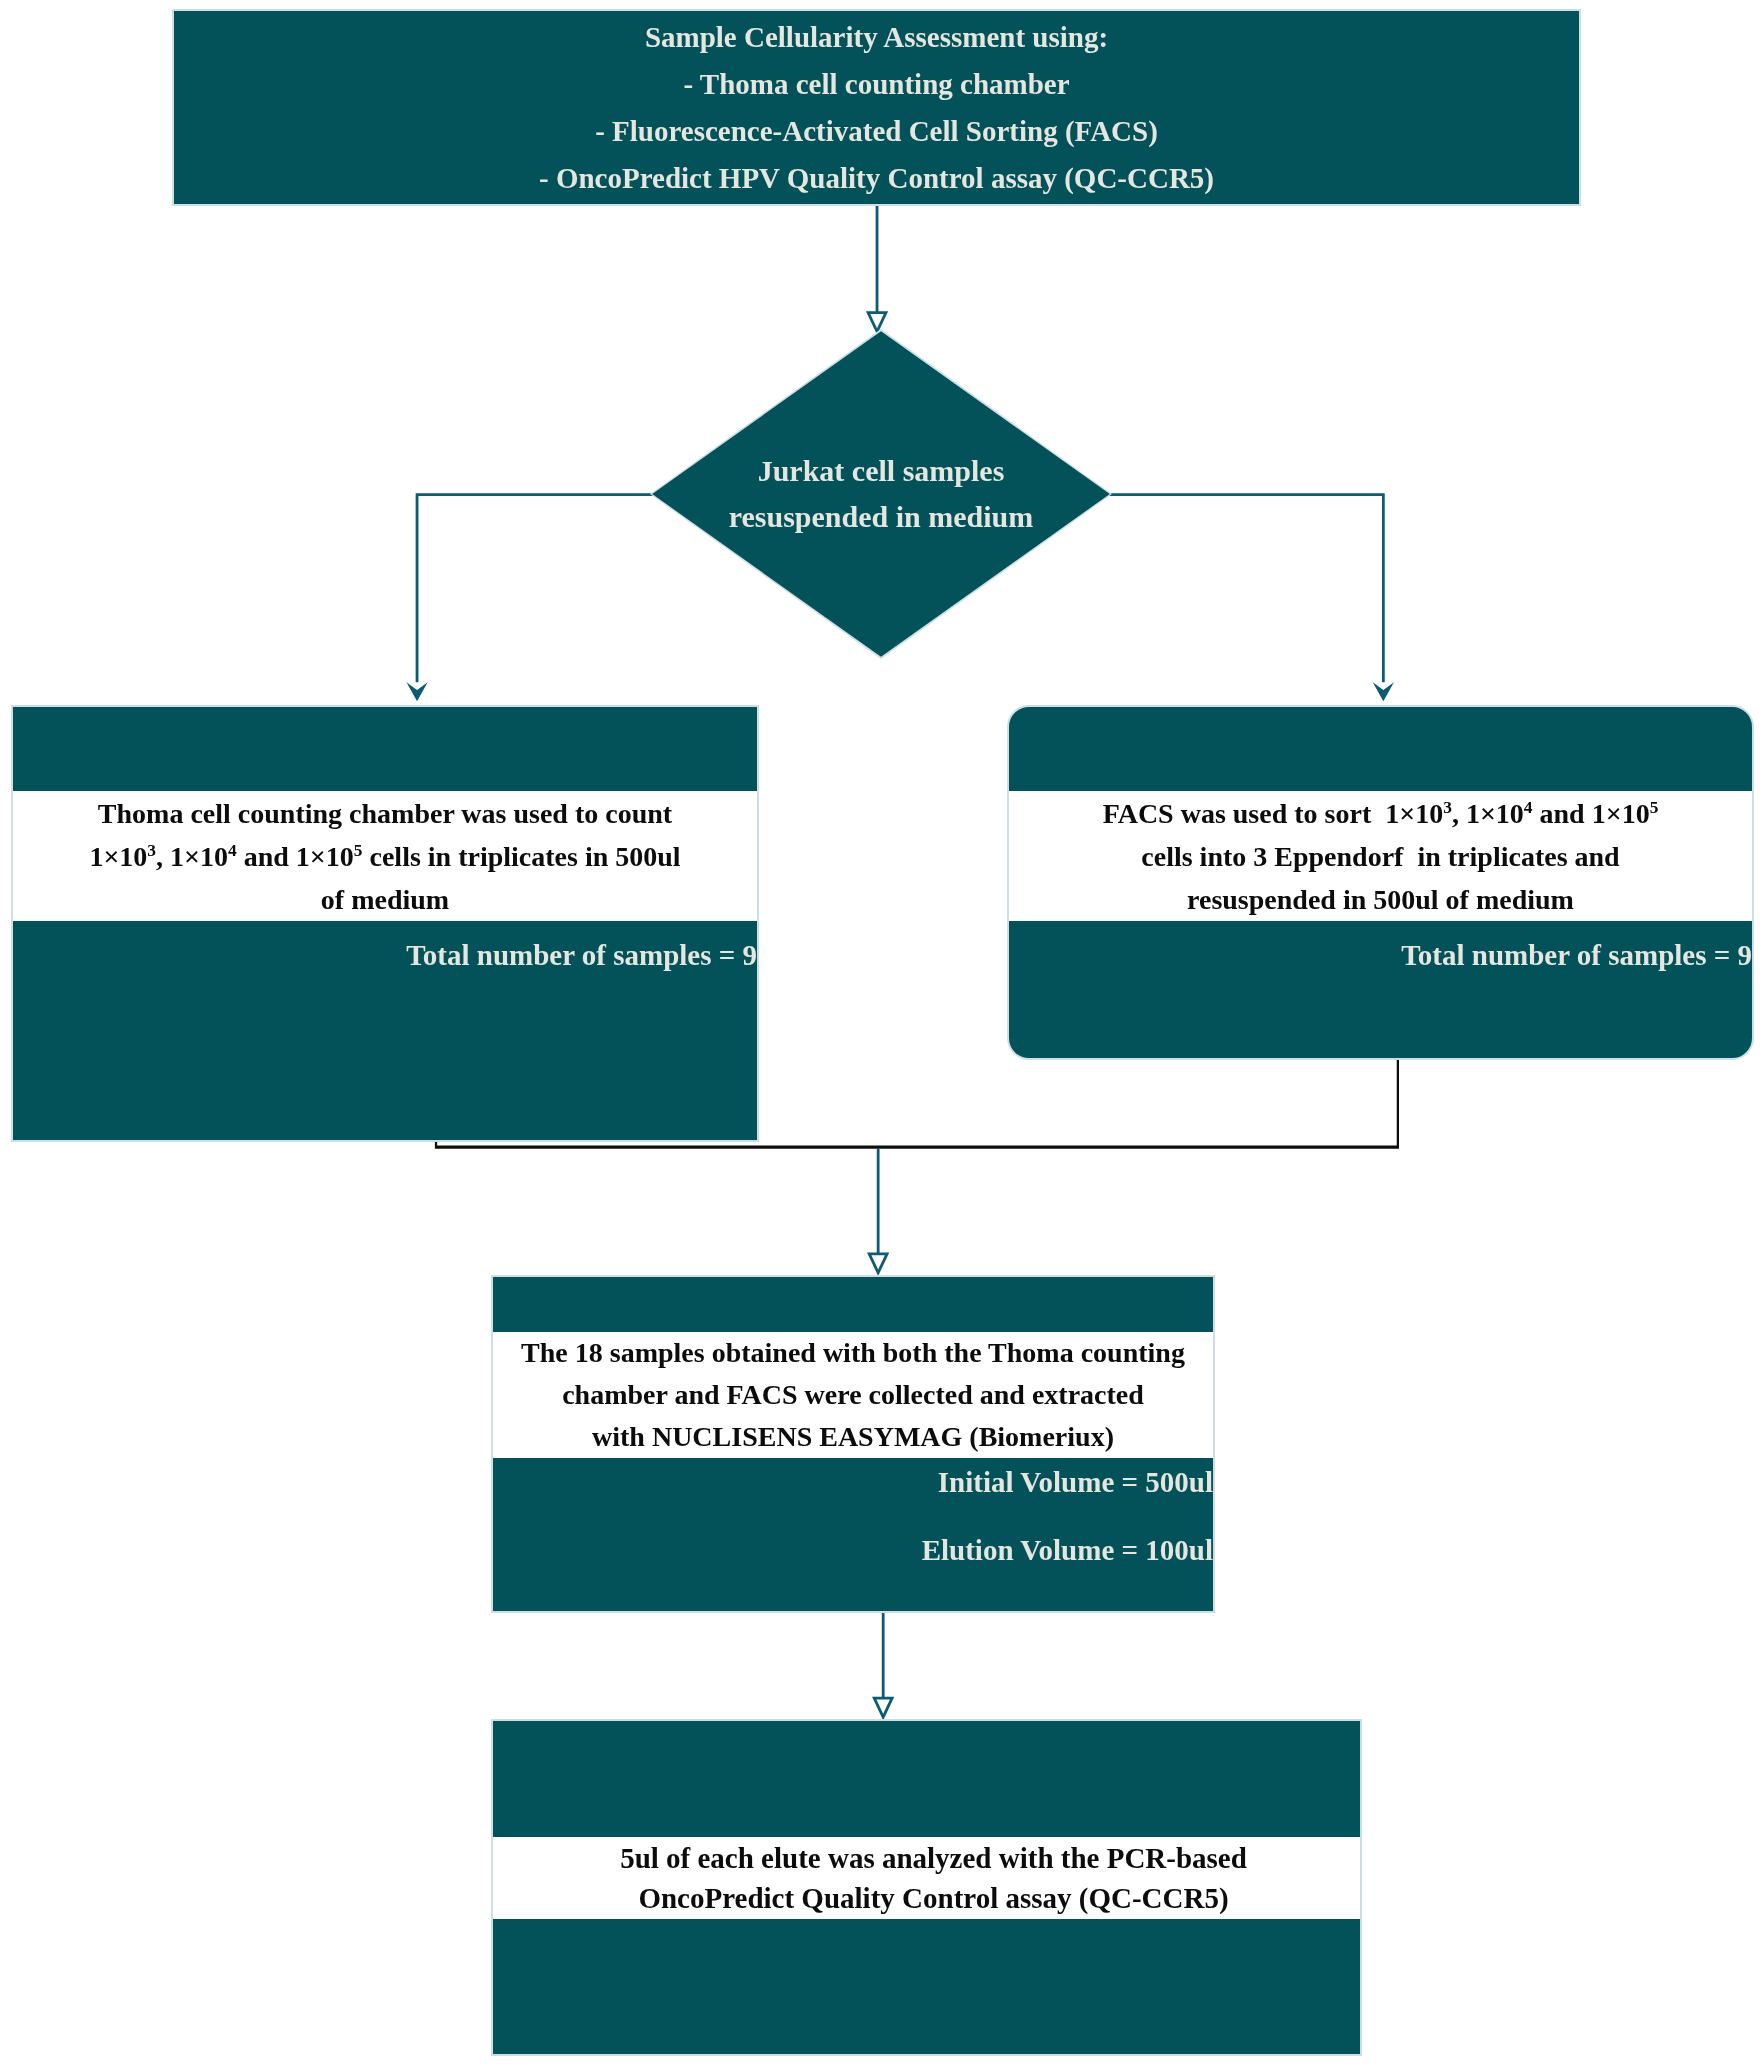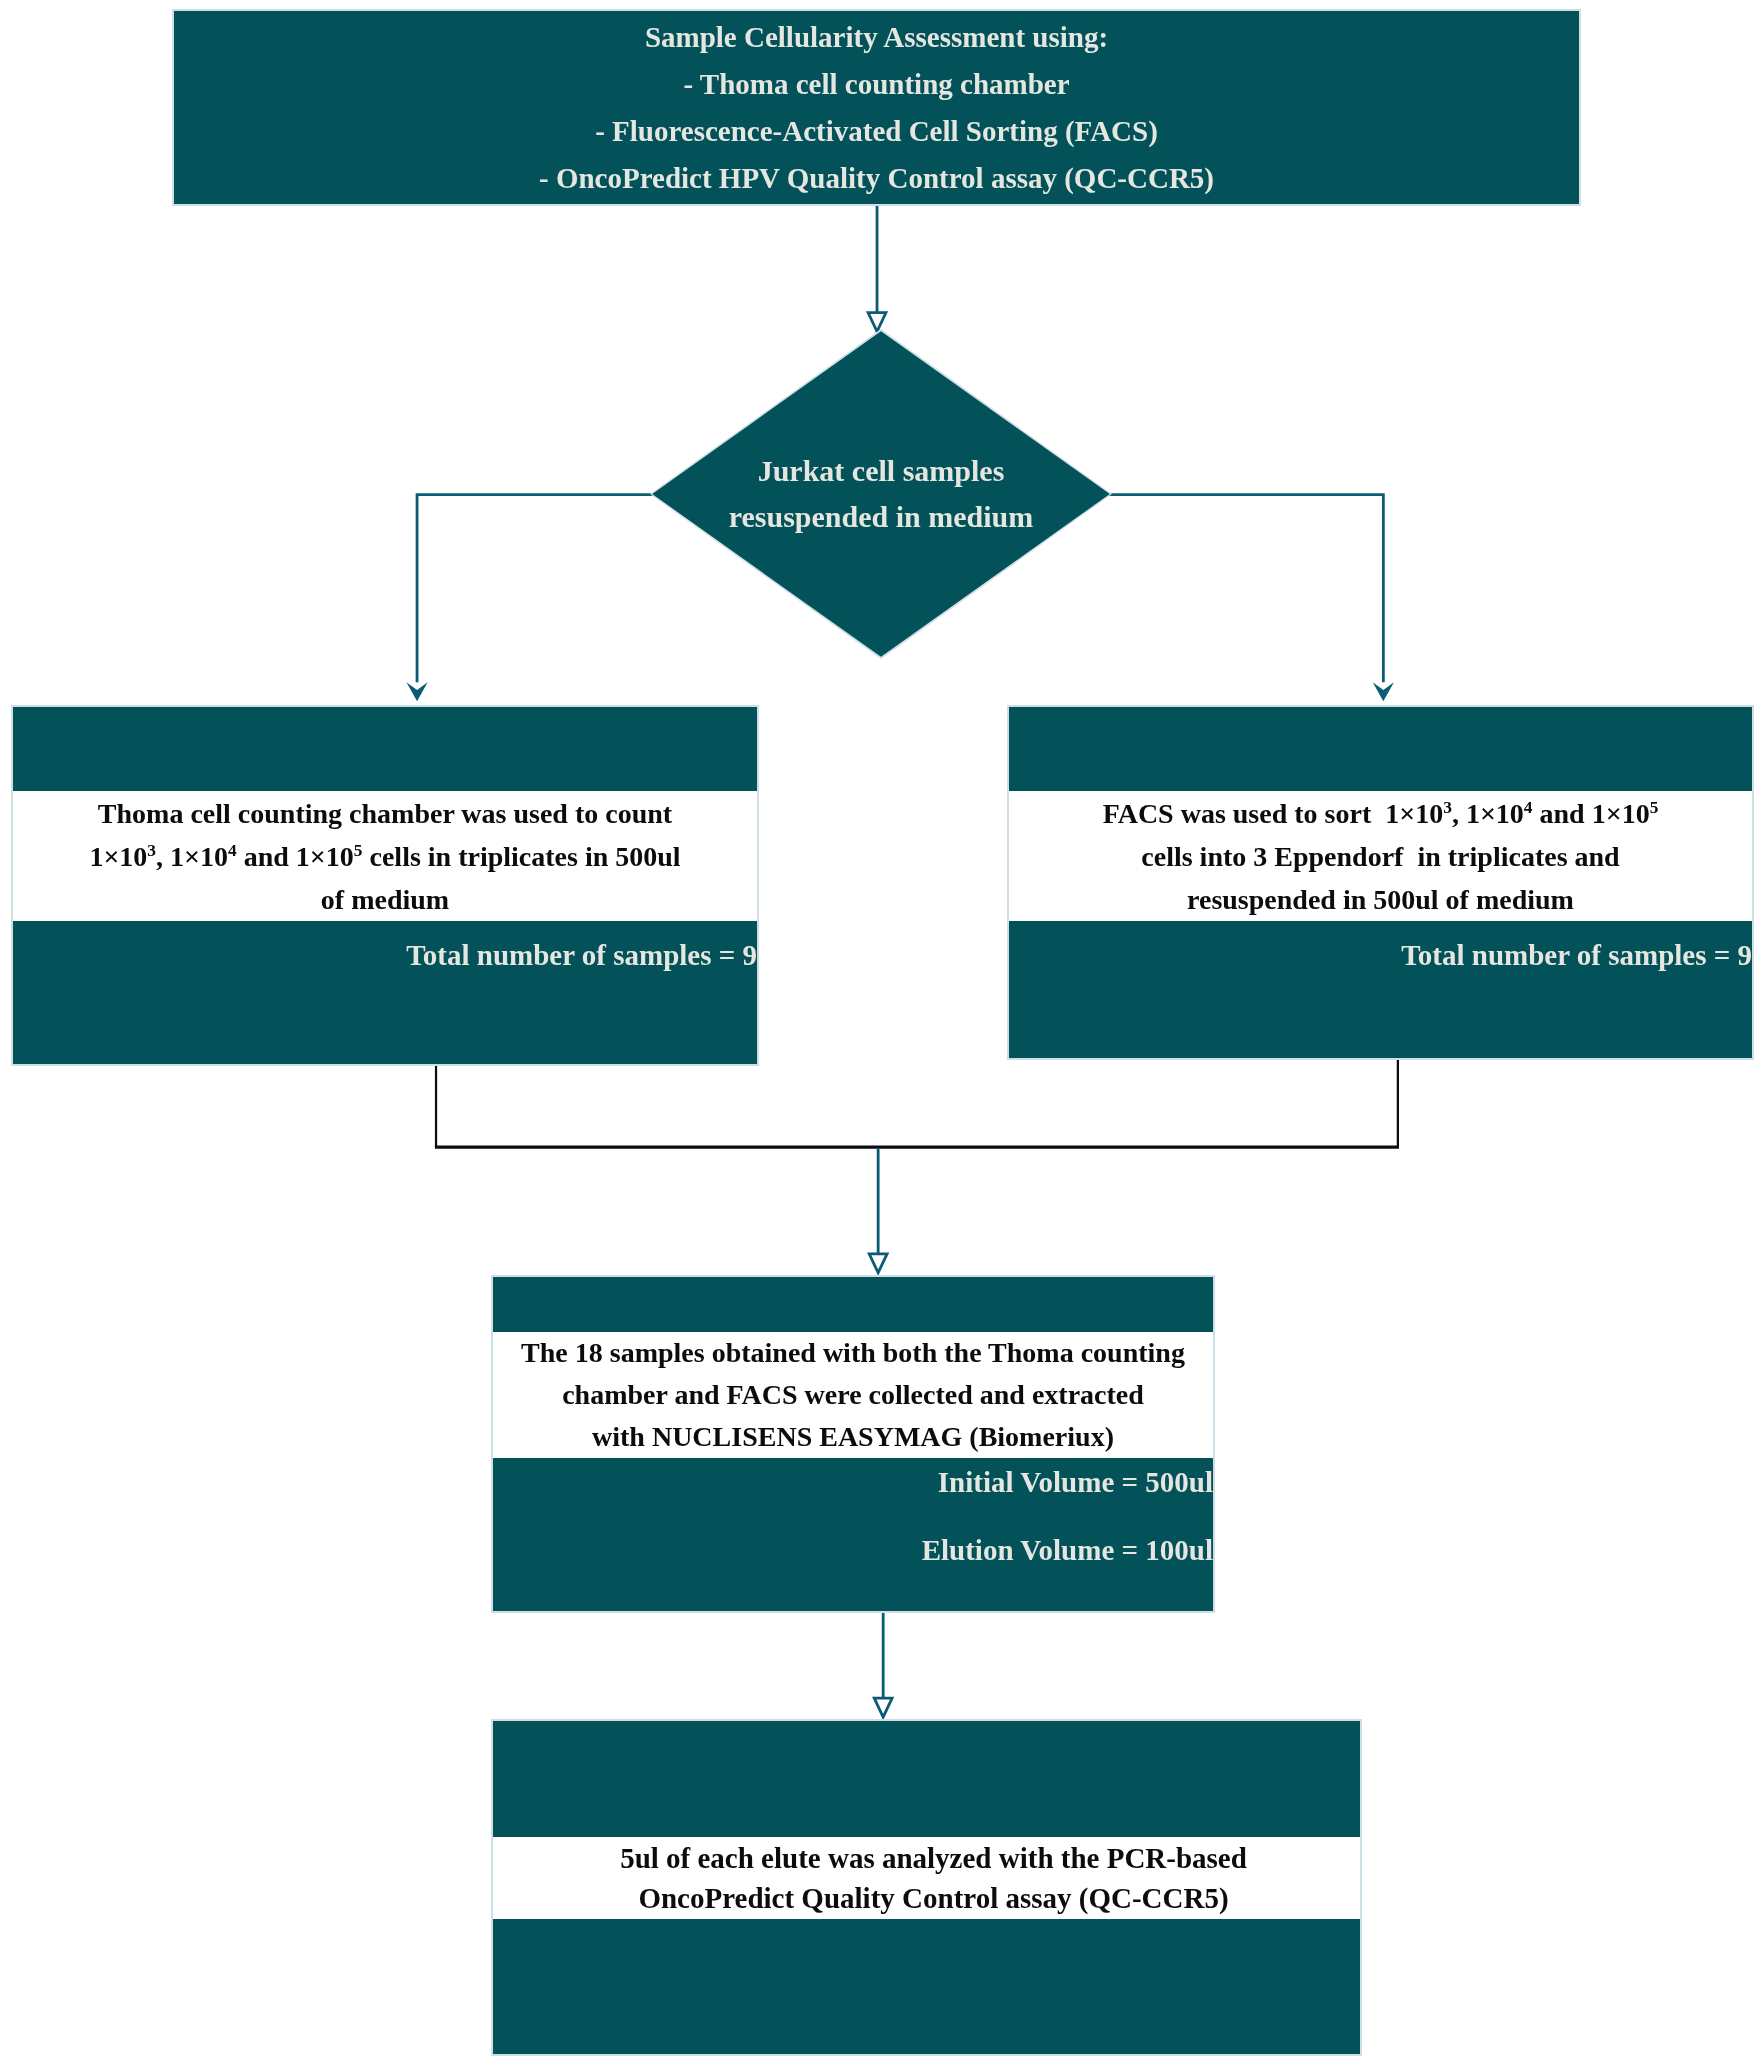--- a/index.html
+++ b/index.html
@@ -125,32 +125,32 @@
 
   <div class="diamond-outer">
     <div class="diamond-inner">
       <div class="center-stack light-text diamond-text">
         <div>Jurkat cell samples</div>
         <div>resuspended in medium</div>
       </div>
     </div>
   </div>
 
-  <div class="box" style="left:11px; top:705px; width:748px; height:361px;">
+  <div class="box" style="left:11px; top:705px; width:748px; height:437px;">
     <div class="band dark-text side-band-text" style="top:84px; height:130px;">
       <div>Thoma cell counting chamber was used to count</div>
       <div>1×10<sup>3</sup>, 1×10<sup>4</sup> and 1×10<sup>5</sup> cells in triplicates in 500ul</div>
       <div>of medium</div>
     </div>
     <div class="teal-block light-text total-text" style="top:214px; height:69px;">
       <div>Total number of samples = 9</div>
     </div>
   </div>
 
-  <div class="box" style="left:1007px; top:705px; width:747px; height:355px;">
+  <div class="box" style="left:1007px; top:705px; width:747px; height:355px;border-radius:22px;">
     <div class="band dark-text side-band-text" style="top:84px; height:130px;">
       <div>FACS was used to sort&nbsp; 1×10<sup>3</sup>, 1×10<sup>4</sup> and 1×10<sup>5</sup></div>
       <div>cells into 3 Eppendorf&nbsp; in triplicates and</div>
       <div>resuspended in 500ul of medium</div>
     </div>
     <div class="teal-block light-text total-text" style="top:214px; height:69px;">
       <div>Total number of samples = 9</div>
     </div>
   </div>
 

